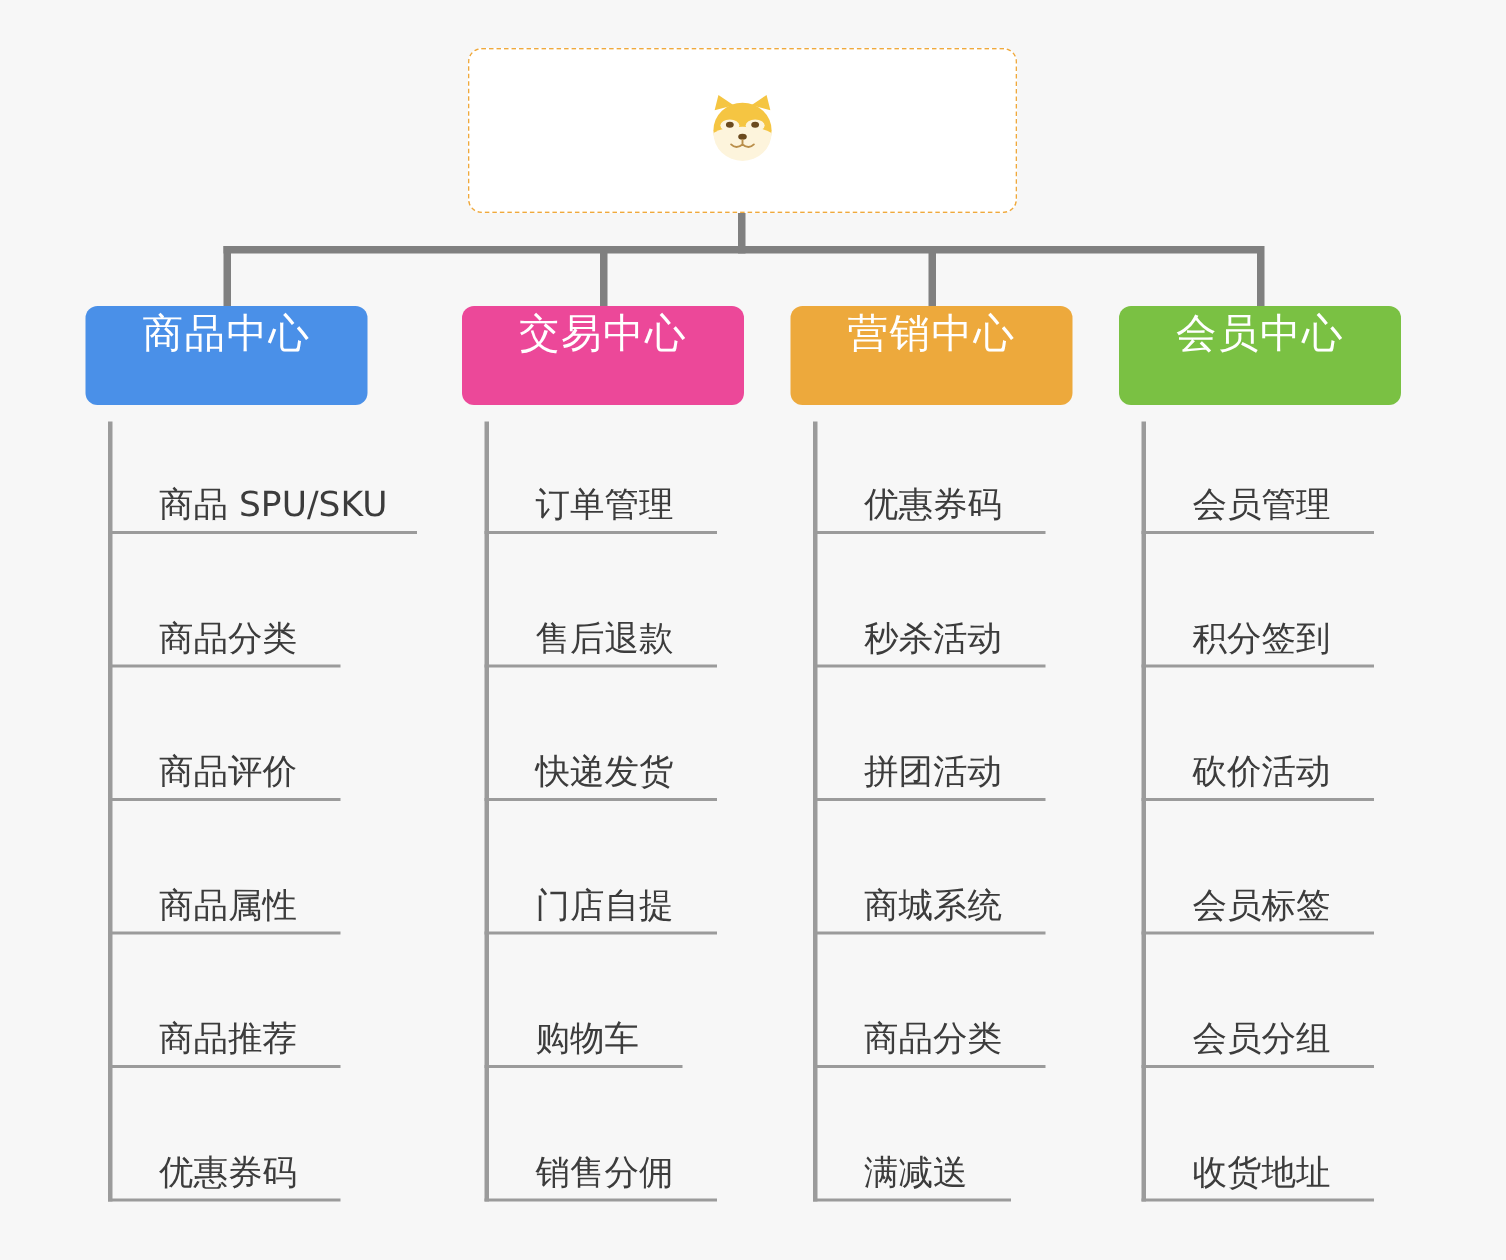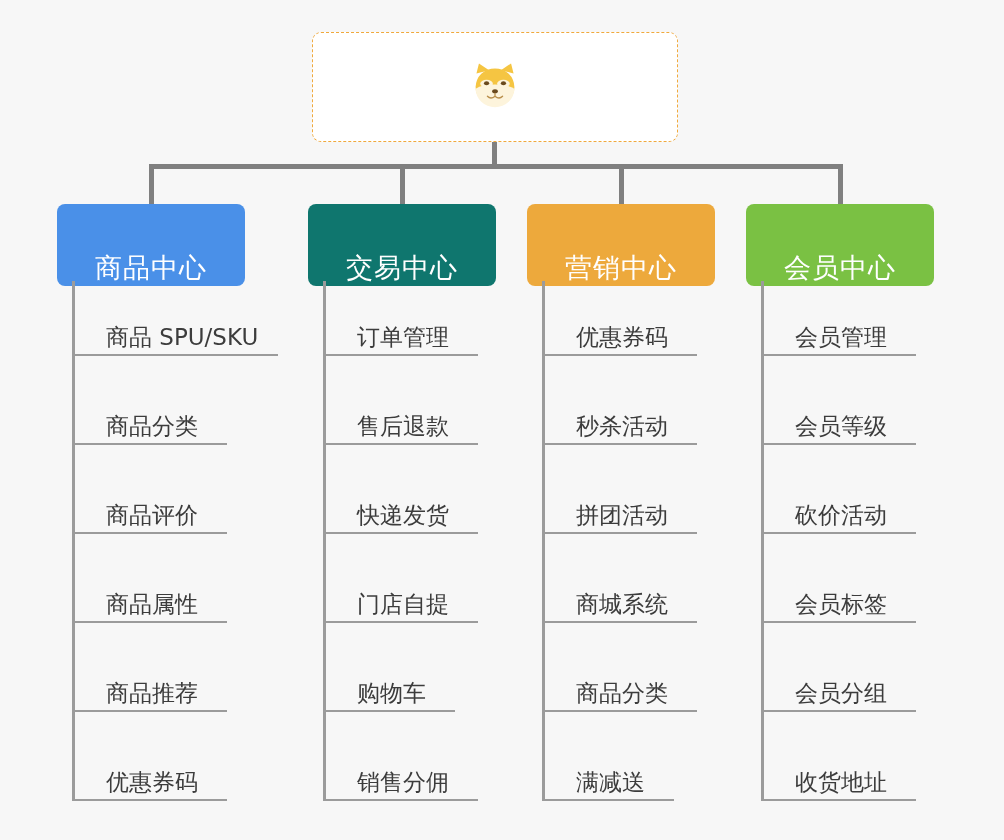--- a/index.html
+++ b/index.html
@@ -60,24 +60,24 @@
   .column {
     position: absolute;
     top: 204px;
     width: 220px;
   }
   .cat-box {
     position: absolute;
     top: 0;
     left: 0;
     width: 188px;
-    height: 82px;
+    height: 66px;
     border-radius: 8px;
     display: flex;
-    align-items: flex-end;
+    align-items: flex-start;
     justify-content: center;
     font-family: Liberation Serif, serif;
   }
   .cat-label {
     font-size: 27px;
     color: #FFFFFF;
     letter-spacing: 1px;
     white-space: nowrap;
   }
 
@@ -174,21 +174,21 @@
       <div class="leaf" style="top: 506px;">
         <div class="leaf-rule" style="width: 155px;"></div>
         <span class="leaf-label">商品推荐</span>
       </div>
       <div class="leaf" style="top: 595px;">
         <div class="leaf-rule" style="width: 155px;"></div>
         <span class="leaf-label">优惠券码</span>
       </div>
     </div>
   <div class="column" style="left:308px;">
-      <div class="cat-box" style="background: #0f766e;">
+      <div class="cat-box" style="background: #ec4899;">
         <span class="cat-label">交易中心</span>
       </div>
       <div class="spine" style="height: 520px;"></div>
       <div class="leaf" style="top: 150px;">
         <div class="leaf-rule" style="width: 155px;"></div>
         <span class="leaf-label">订单管理</span>
       </div>
       <div class="leaf" style="top: 239px;">
         <div class="leaf-rule" style="width: 155px;"></div>
         <span class="leaf-label">售后退款</span>
@@ -244,21 +244,21 @@
       <div class="cat-box" style="background: rgb(122, 193, 67);">
         <span class="cat-label">会员中心</span>
       </div>
       <div class="spine" style="height: 520px;"></div>
       <div class="leaf" style="top: 150px;">
         <div class="leaf-rule" style="width: 155px;"></div>
         <span class="leaf-label">会员管理</span>
       </div>
       <div class="leaf" style="top: 239px;">
         <div class="leaf-rule" style="width: 155px;"></div>
-        <span class="leaf-label">会员等级</span>
+        <span class="leaf-label">积分签到</span>
       </div>
       <div class="leaf" style="top: 328px;">
         <div class="leaf-rule" style="width: 155px;"></div>
         <span class="leaf-label">砍价活动</span>
       </div>
       <div class="leaf" style="top: 417px;">
         <div class="leaf-rule" style="width: 155px;"></div>
         <span class="leaf-label">会员标签</span>
       </div>
       <div class="leaf" style="top: 506px;">

